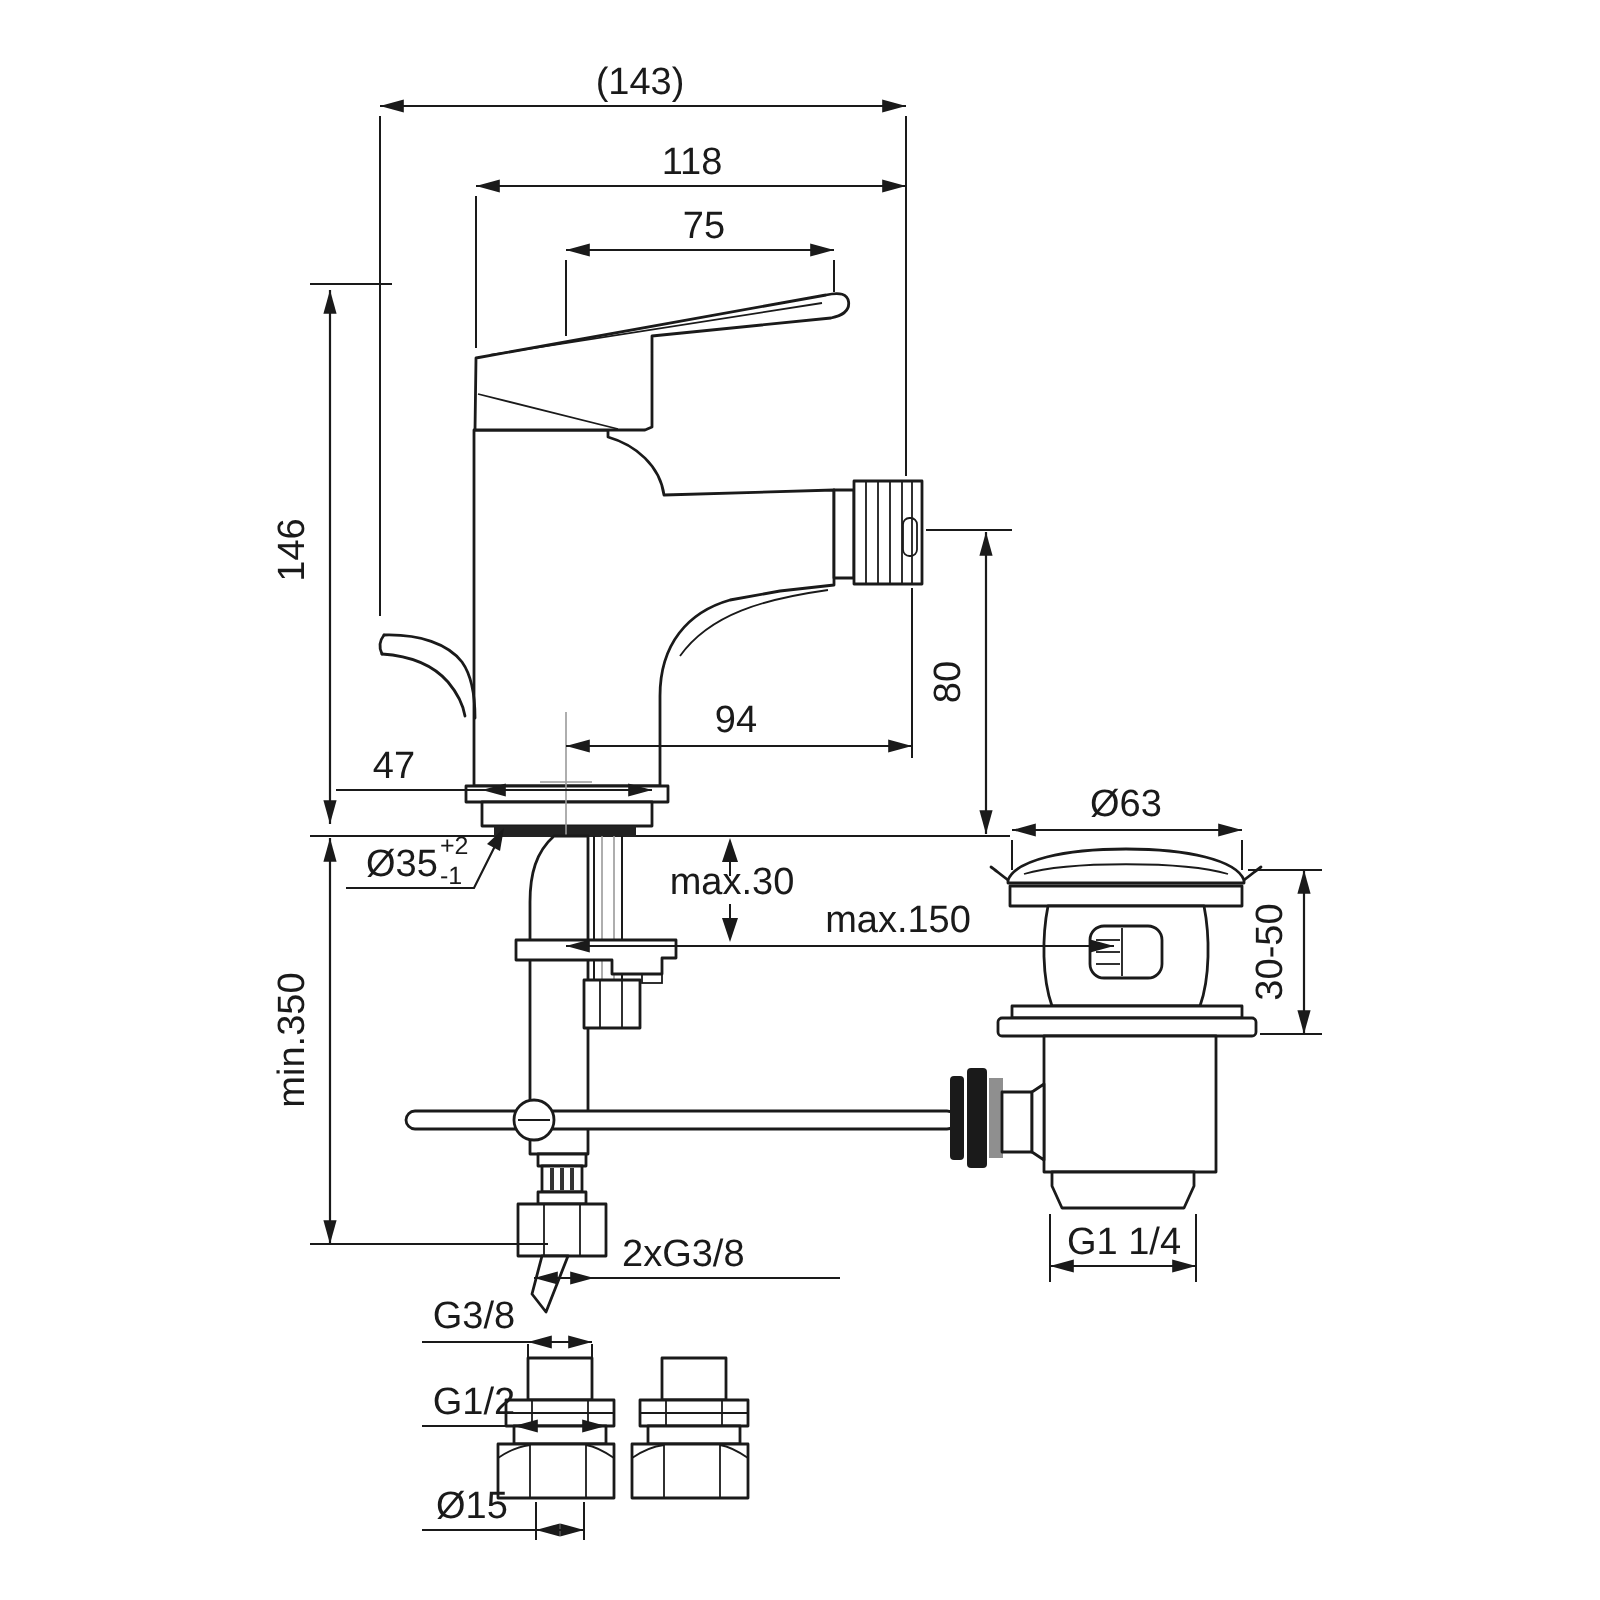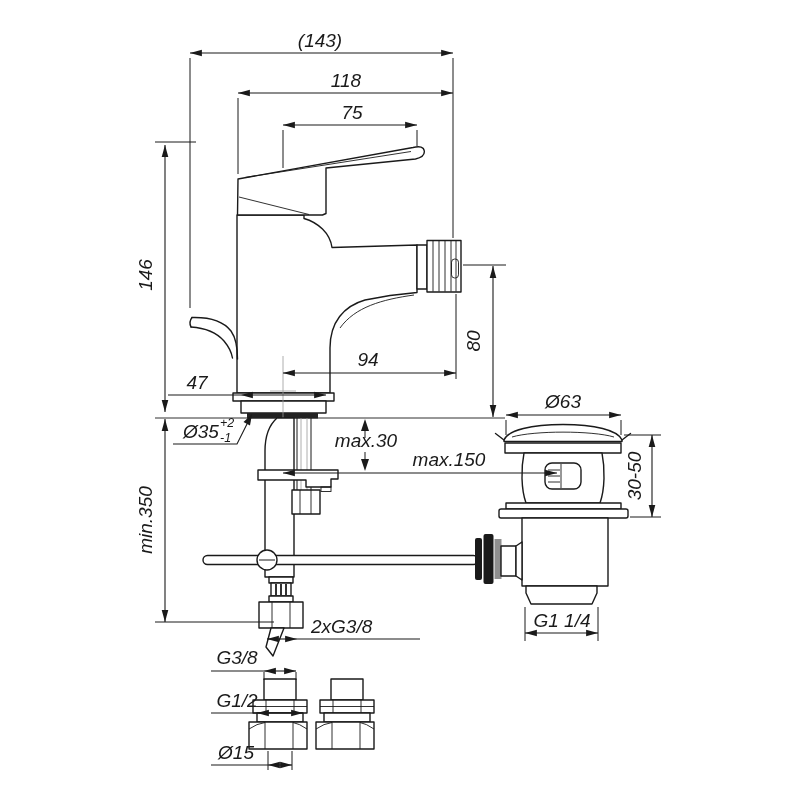--- a/index.html
+++ b/index.html
@@ -1,16 +1,16 @@
 <!DOCTYPE html>
 <html><head>
 <meta charset="utf-8">
 <style>
   html,body{margin:0;padding:0;background:#fff;}
-  .stage{width:800px;height:800px;background:#fff;position:relative;font-family:"Liberation Sans",sans-serif;font-style:italic;}
+  .stage{width:800px;height:800px;background:#fff;position:relative;font-family:"Liberation Sans",sans-serif;}
   svg{display:block}
   .obj{stroke:#1a1a1a;stroke-width:1.4;fill:#fff;stroke-linejoin:round;}
   .objn{stroke:#1a1a1a;stroke-width:1.4;fill:none;stroke-linejoin:round;stroke-linecap:round;}
   .thin{stroke:#1a1a1a;stroke-width:0.9;fill:none;}
   .gray{stroke:#9a9a9a;stroke-width:0.8;fill:none;}
   .ext{stroke:#1a1a1a;stroke-width:1;fill:none;}
   .dim{stroke:#1a1a1a;stroke-width:1.1;fill:none;marker-start:url(#arr);marker-end:url(#arr);}
   .lead{stroke:#1a1a1a;stroke-width:1.1;fill:none;}
   .dt{font-family:"Liberation Sans",sans-serif;font-size:19px;fill:#1a1a1a;}
   .dts{font-family:"Liberation Sans",sans-serif;font-size:12.5px;fill:#1a1a1a;}

